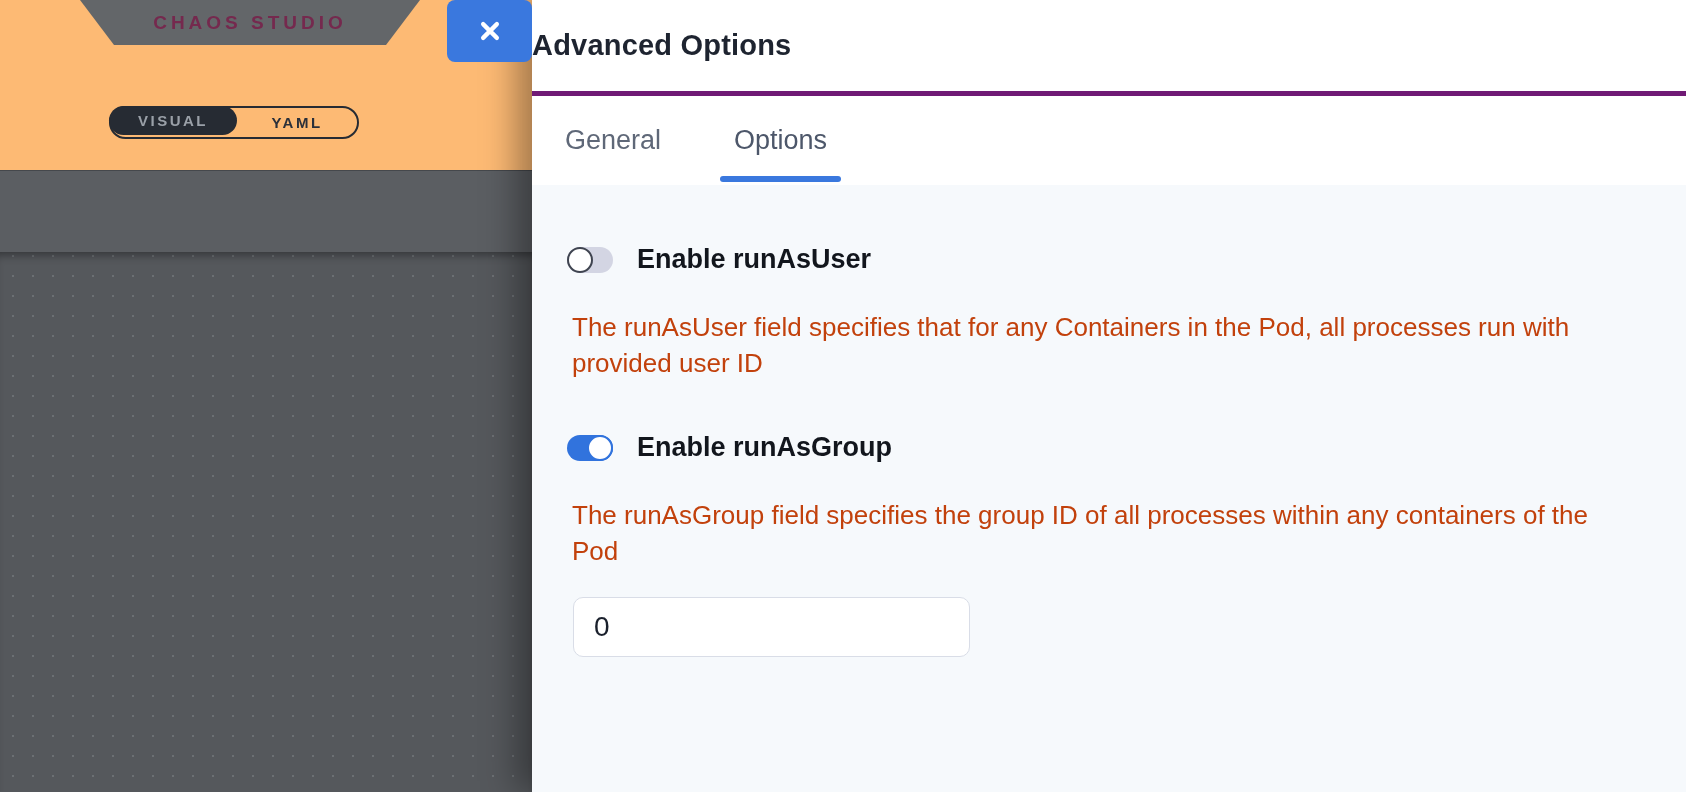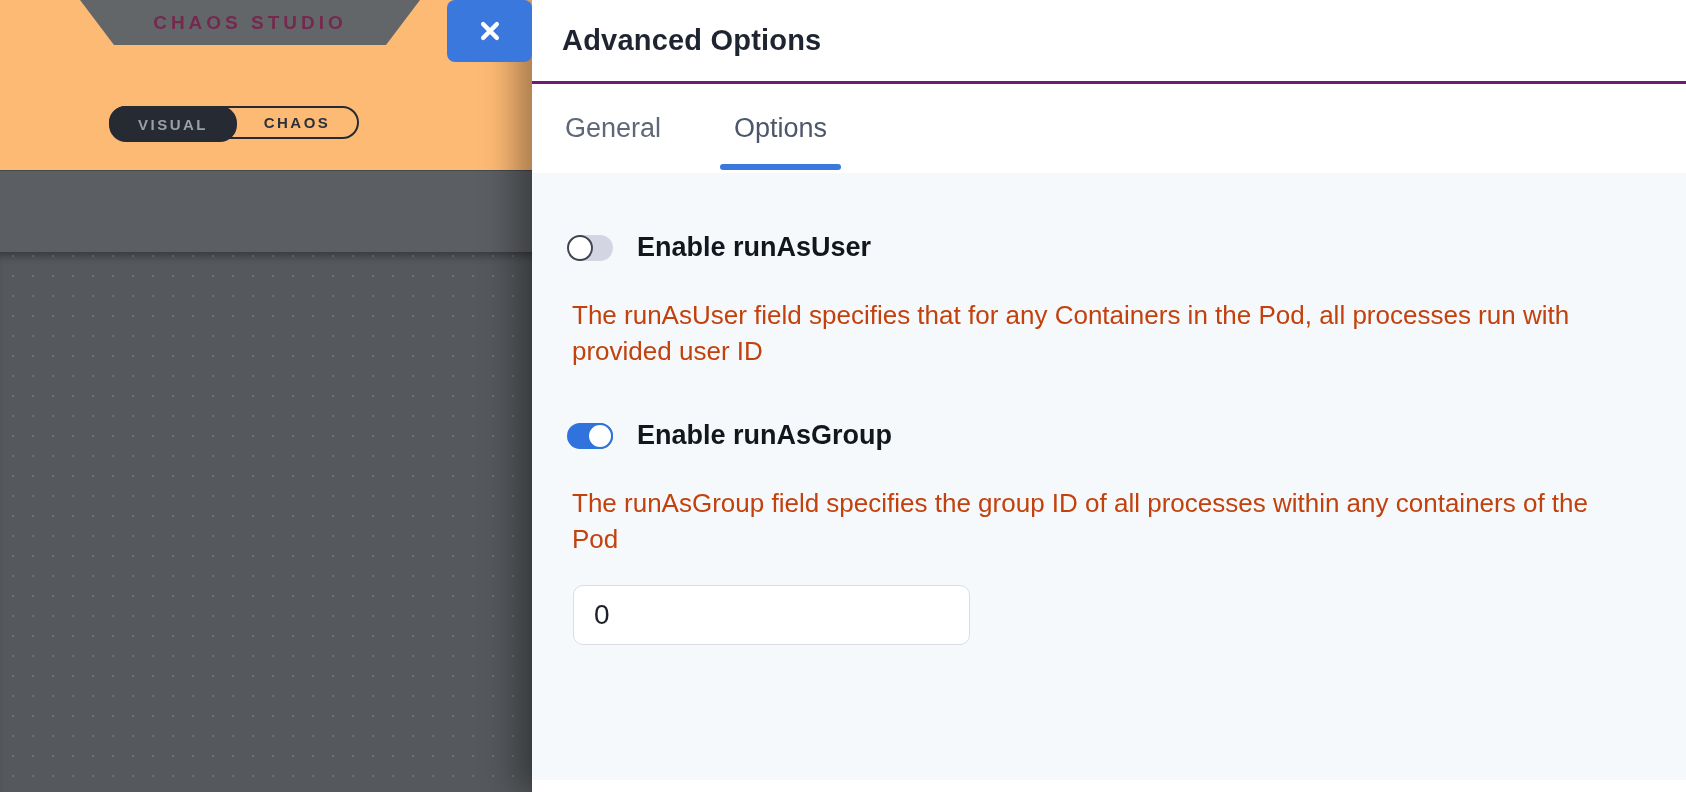--- a/index.html
+++ b/index.html
@@ -23,21 +23,21 @@
   }
   .view-toggle {
     position:absolute; left:109px; top:106px; width:250px; height:33px;
     border:2px solid #262b33; border-radius:20px; display:flex; align-items:stretch;
   }
   .seg {
     display:flex; align-items:center; justify-content:center;
     font-size:15px; font-weight:700; letter-spacing:2.5px; cursor:pointer;
   }
   .seg.visual {
-    width:128px; margin:-2px 0 -2px -2px; height:36px;
+    width:128px; margin:-2px 0 -2px -2px; height:29px;
     background:#262b33; border-radius:17px; color:#9aa0a8;
   }
   .seg.yaml { flex:1; color:#2b303a; }
   .toolband { height:81px; background:#5b5e62; }
   .canvas {
     height:539px; background-color:#55585c;
     background-image:radial-gradient(#6c7074 1.3px, transparent 1.5px);
     background-size:20px 20px; background-position:3px 14px;
     box-shadow:inset 0 9px 10px -6px rgba(0,0,0,0.4);
   }
@@ -49,22 +49,22 @@
     display:flex; align-items:center; justify-content:center; cursor:pointer; z-index:3;
   }
 
   
   .drawer {
     position:absolute; left:532px; top:0; width:1154px; height:792px;
     background:#ffffff; z-index:2;
     box-shadow:-16px 0 32px rgba(0,0,0,0.35);
   }
   .drawer header {
-    height:84px; display:flex; align-items:center; padding-left:30px;
-    border-bottom:3px solid #701a75; background:#fff;
+    height:96px; display:flex; align-items:center; 
+    border-bottom:5px solid #701a75; background:#fff;
   }
   .drawer h1 { font-size:29px; font-weight:700; color:#1e2430; letter-spacing:0.2px; }
   .tabs {
     height:89px; background:#fff; display:flex; align-items:stretch;
     padding-left:33px; gap:73px;
   }
   .tab {
     position:relative; display:flex; align-items:center;
     font-size:27px; color:#5f6878; cursor:pointer;
   }
@@ -108,21 +108,21 @@
 
 <div class="stage">
 
   <div class="left">
     <div class="topbar">
       <div class="banner">
         <span>CHAOS STUDIO</span>
       </div>
       <div class="view-toggle">
         <div class="seg visual">VISUAL</div>
-        <div class="seg yaml">CHAOS</div>
+        <div class="seg yaml">YAML</div>
       </div>
     </div>
     <div class="toolband"></div>
     <div class="canvas"></div>
   </div>
 
   <button class="close-btn">
     <svg width="30" height="30" viewBox="0 0 24 24">
       <path d="M6.5 6.5 L17.5 17.5 M17.5 6.5 L6.5 17.5" stroke="#ffffff" stroke-width="3.4" stroke-linecap="round" fill="none"></path>
     </svg>

